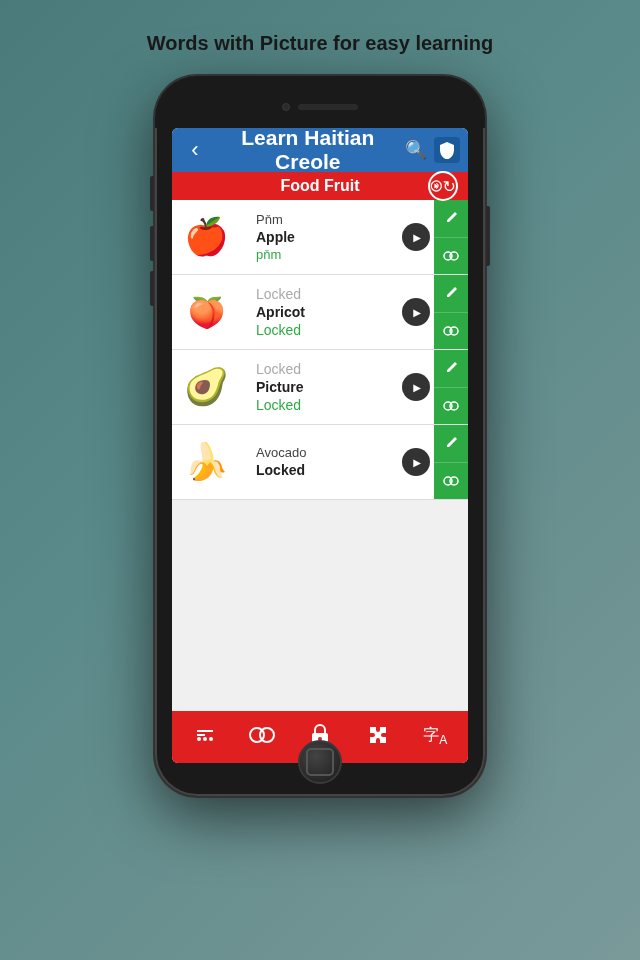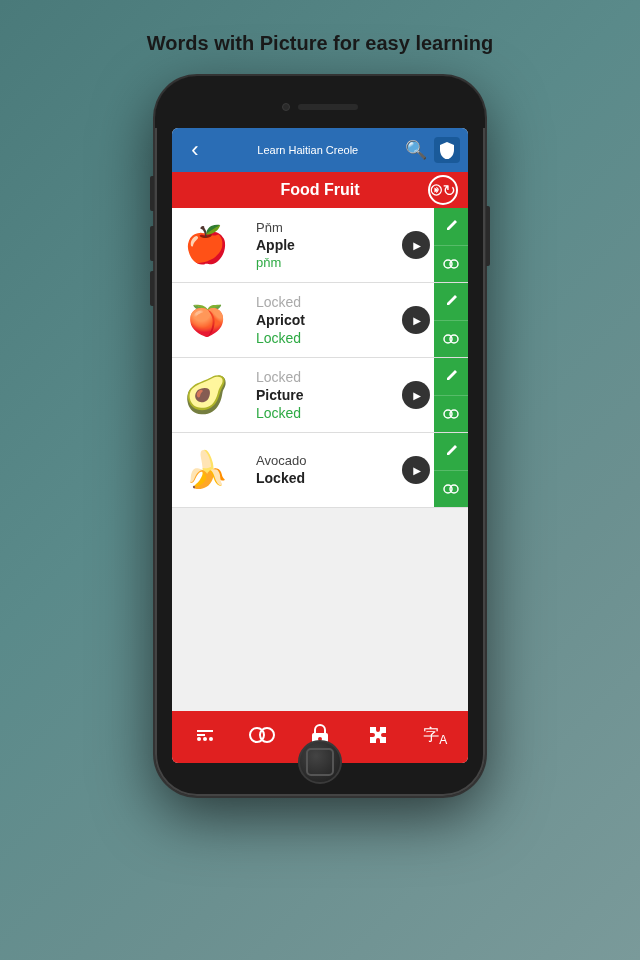--- a/index.html
+++ b/index.html
@@ -141,22 +141,22 @@
       color: white;
       font-size: 22px;
       width: 30px;
       text-align: center;
       cursor: pointer;
     }
     .nav-title {
       flex: 1;
       text-align: center;
       color: white;
-      font-size: 11px;
-      font-weight: 400;
+      font-size: 21px;
+      font-weight: 700;
     }
     .nav-icons {
       display: flex;
       gap: 6px;
       align-items: center;
     }
     .nav-icon-search {
       color: white;
       font-size: 18px;
     }
@@ -168,21 +168,21 @@
       display: flex;
       align-items: center;
       justify-content: center;
       color: white;
       font-size: 14px;
     }
 
     
     .category-bar {
       background: #e02020;
-      height: 36px;
+      height: 28px;
       display: flex;
       align-items: center;
       justify-content: space-between;
       padding: 0 10px;
       flex-shrink: 0;
     }
     .category-title {
       color: white;
       font-weight: 700;
       font-size: 16px;

